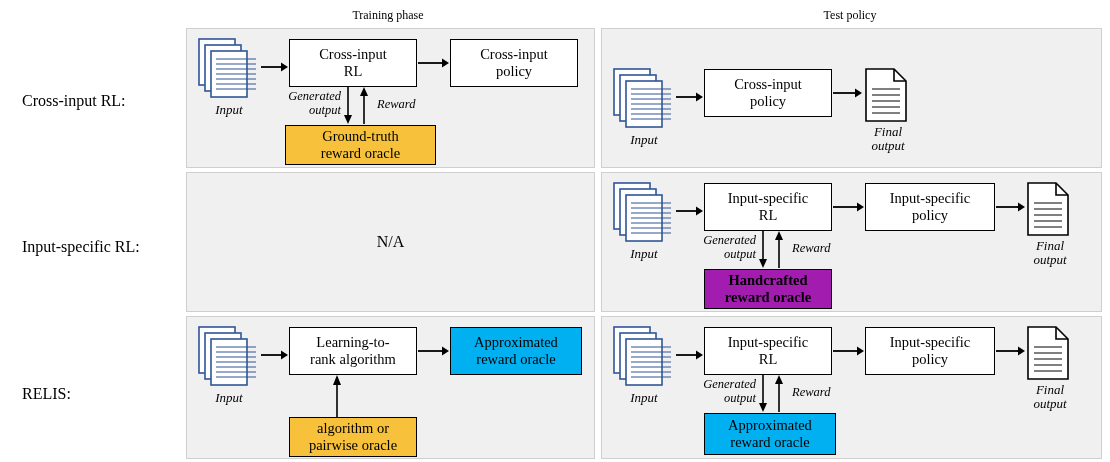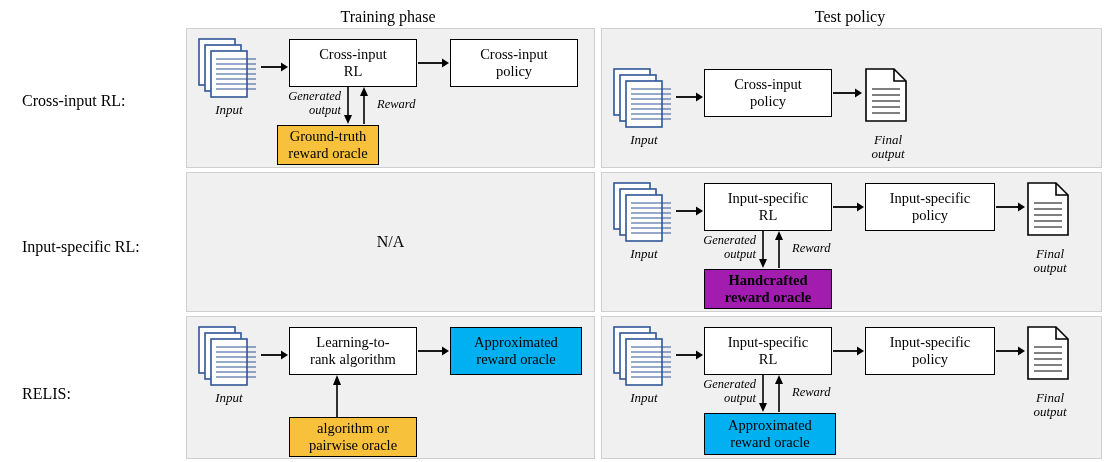--- a/index.html
+++ b/index.html
@@ -9,21 +9,21 @@
     font-family:"Liberation Serif", serif;
     color:#000;
     position:relative;
     overflow:hidden;
   }
   .canvas{position:relative;width:1110px;height:462px;}
 
   
   .col-head{
     position:absolute;
-    font-size:16px;
+    font-size:12px;
     text-align:center;
     white-space:nowrap;
   }
 
   
   .row-label{
     position:absolute;
     font-size:16px;
     white-space:nowrap;
   }
@@ -64,21 +64,21 @@
 
   
   .cap{
     position:absolute;
     font-size:13px;
     font-style:italic;
     text-align:center;
     line-height:1.1;
     white-space:nowrap;
   }
-  .cap.multi{white-space:normal;width:56px;margin-top:8px;}
+  .cap.multi{white-space:normal;width:56px;}
 
   
   .arrow{position:absolute;}
   .arrow svg{display:block;overflow:visible;}
 
   
   .alabel{
     position:absolute;
     font-size:12.5px;
     font-style:italic;
@@ -152,21 +152,21 @@
         <path d="M24,37 C24,22 24,14 24,4" stroke="#000" stroke-width="1.6" fill="none"></path>
         <polygon points="20,9 24,0 28,9" fill="#000"></polygon>
       </svg>
     </div>
     <div class="alabel w" style="left:82px;top:60px;width:72px;text-align:right;">
       <span>Generated</span><br>
       <span>output</span>
     </div>
     <div class="alabel" style="left:190px;top:68px;">Reward</div>
 
-    <div class="box yellow" style="left:90px;top:96px;width:102px;height:40px;flex-direction:column;">
+    <div class="box yellow" style="left:98px;top:96px;width:151px;height:40px;flex-direction:column;">
       <span>Ground-truth</span>
       <span>reward oracle</span>
     </div>
   </div>
 
   <div class="panel" style="left:601px;top:28px;width:501px;height:140px;">
 
     <div class="docstack" style="left:10px;top:38px;">
       <svg width="62" height="66" viewBox="0 0 62 66">
         <g fill="#ffffff" stroke="#2f5597" stroke-width="1.6">

